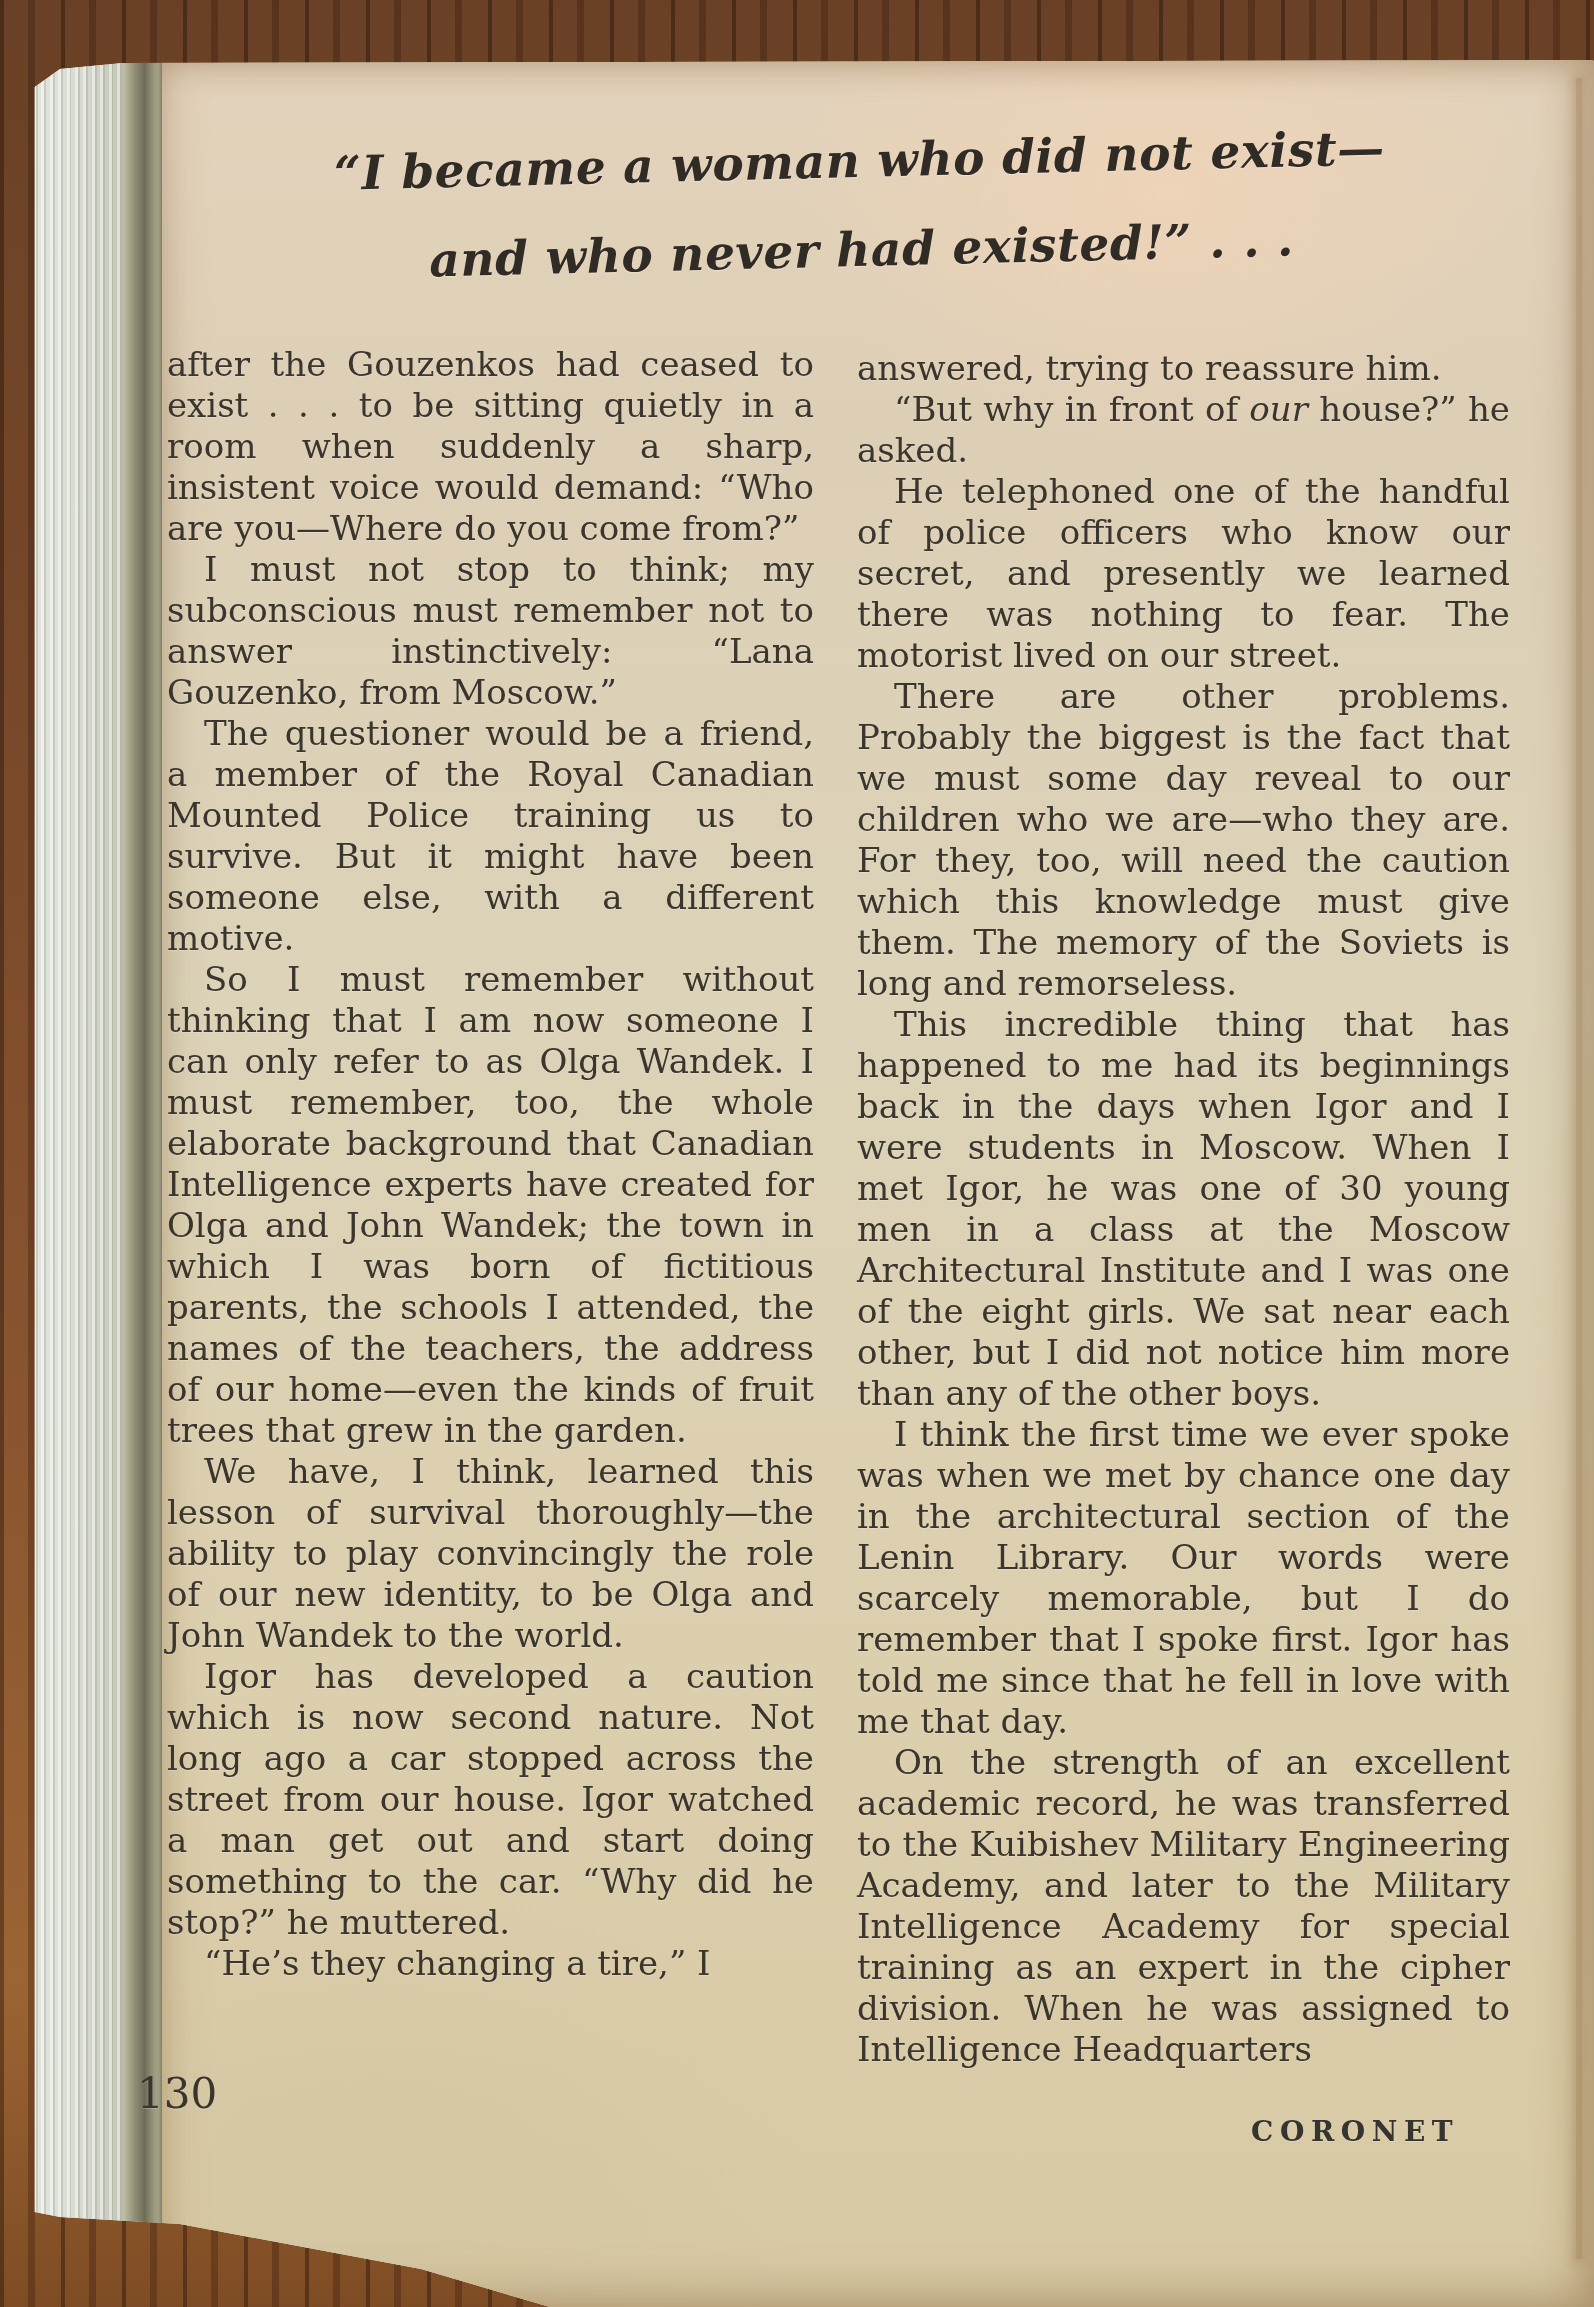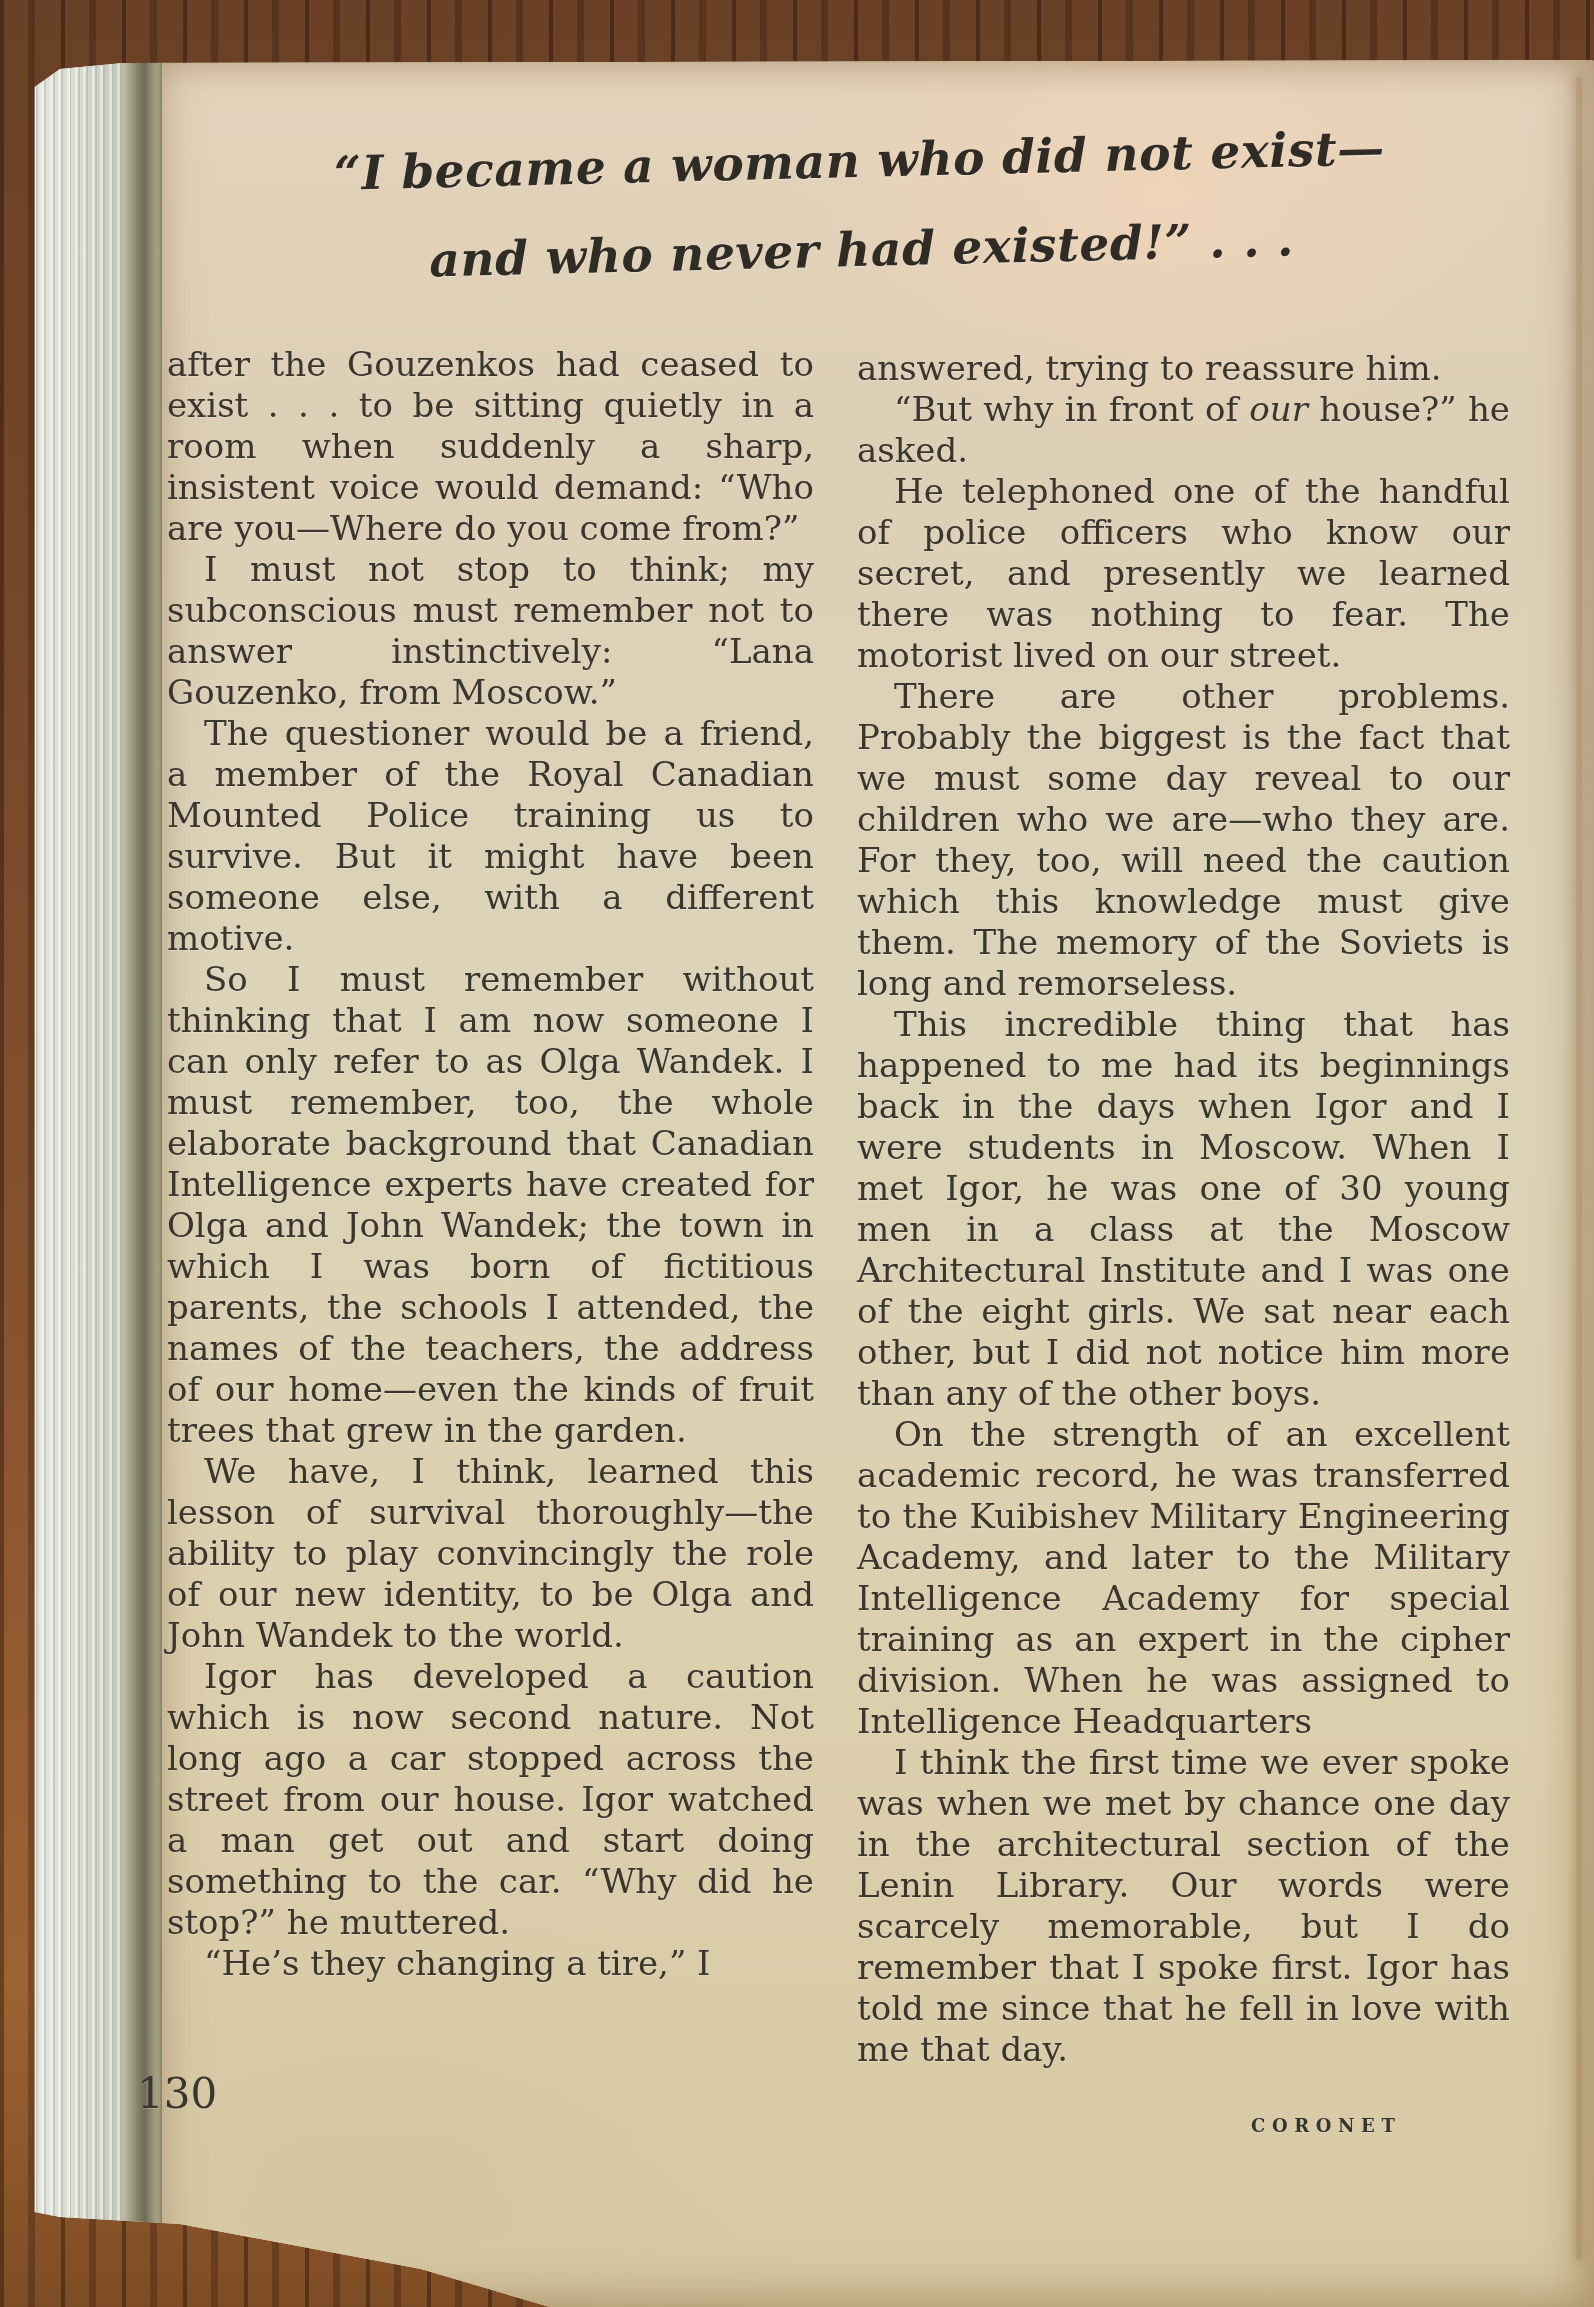--- a/index.html
+++ b/index.html
@@ -34,21 +34,21 @@
   .col{position:absolute;top:300px;color:#3a352d;
     font-family:"DejaVu Serif",serif;font-size:34px;line-height:41px;
     text-shadow:0 0.6px 0 rgba(255,255,255,0.22);}
   .col-left{left:167px;width:647px;margin-top:44px;}
   .col-right{left:857px;width:653px;margin-top:48px;}
   p.para{margin:0;text-align:justify;}
   p.para.indent{text-indent:37px;}
   .it{font-style:italic;}
   .page-number{position:absolute;left:137px;top:2069px;font-size:42px;color:#3a352d;
     font-family:"DejaVu Serif",serif;text-shadow:0 0.6px 0 rgba(255,255,255,0.22);}
-  .brand{position:absolute;left:1251px;top:2115px;font-size:18px;font-weight:bold;
+  .brand{position:absolute;left:1251px;top:2115px;font-size:28px;font-weight:bold;
     letter-spacing:6.6px;color:#343430;font-family:"DejaVu Serif",serif;
     text-shadow:0 0.6px 0 rgba(255,255,255,0.25);}
 </style>
 </head>
 <body>
 
 <div class="root">
 
   <div class="paper-stack">
     <div class="edge-strip"></div>
@@ -71,21 +71,21 @@
       <p class="para indent">We have, I think, learned this lesson of survival thoroughly—the ability to play convincingly the role of our new identity, to be Olga and John Wandek to the world.</p>
       <p class="para indent">Igor has developed a caution which is now second nature. Not long ago a car stopped across the street from our house. Igor watched a man get out and start doing something to the car. “Why did he stop?” he muttered.</p>
       <p class="para indent">“He’s they changing a tire,” I</p>
     </div>
   <div class="col col-right">
       <p class="para">answered, trying to reassure him.</p>
       <p class="para indent"><span>“But why in front of </span><span class="it">our</span><span> house?” he asked.</span></p>
       <p class="para indent">He telephoned one of the handful of police officers who know our secret, and presently we learned there was nothing to fear. The motorist lived on our street.</p>
       <p class="para indent">There are other problems. Probably the biggest is the fact that we must some day reveal to our children who we are—who they are. For they, too, will need the caution which this knowledge must give them. The memory of the Soviets is long and remorseless.</p>
       <p class="para indent">This incredible thing that has happened to me had its beginnings back in the days when Igor and I were students in Moscow. When I met Igor, he was one of 30 young men in a class at the Moscow Architectural Institute and I was one of the eight girls. We sat near each other, but I did not notice him more than any of the other boys.</p>
+      <p class="para indent">I think the first time we ever spoke was when we met by chance one day in the architectural section of the Lenin Library. Our words were scarcely memorable, but I do remember that I spoke first. Igor has told me since that he fell in love with me that day.</p>
       <p class="para indent">On the strength of an excellent academic record, he was transferred to the Kuibishev Military Engineering Academy, and later to the Military Intelligence Academy for special training as an expert in the cipher division. When he was assigned to Intelligence Headquarters</p>
-      <p class="para indent">I think the first time we ever spoke was when we met by chance one day in the architectural section of the Lenin Library. Our words were scarcely memorable, but I do remember that I spoke first. Igor has told me since that he fell in love with me that day.</p>
     </div>
 
   <div class="page-number">130</div>
   <div class="brand">CORONET</div>
 
 </div>
 
 
 </body></html>

